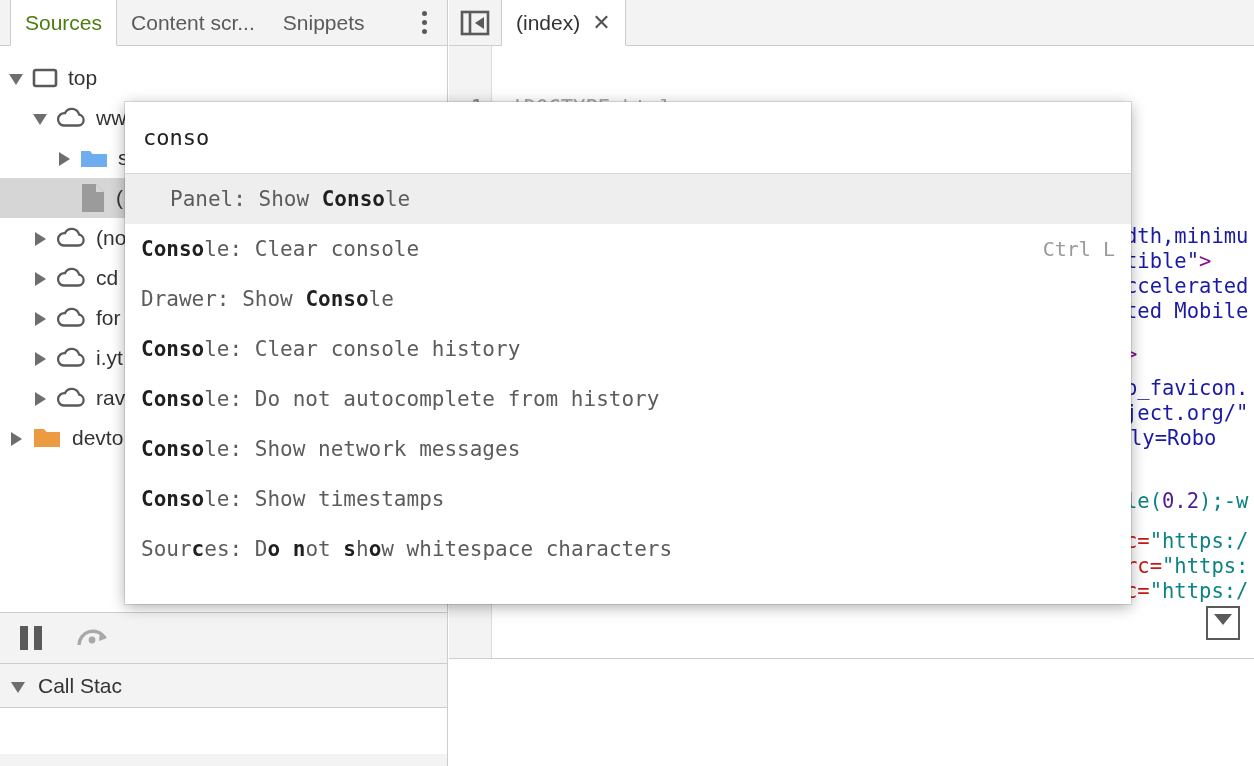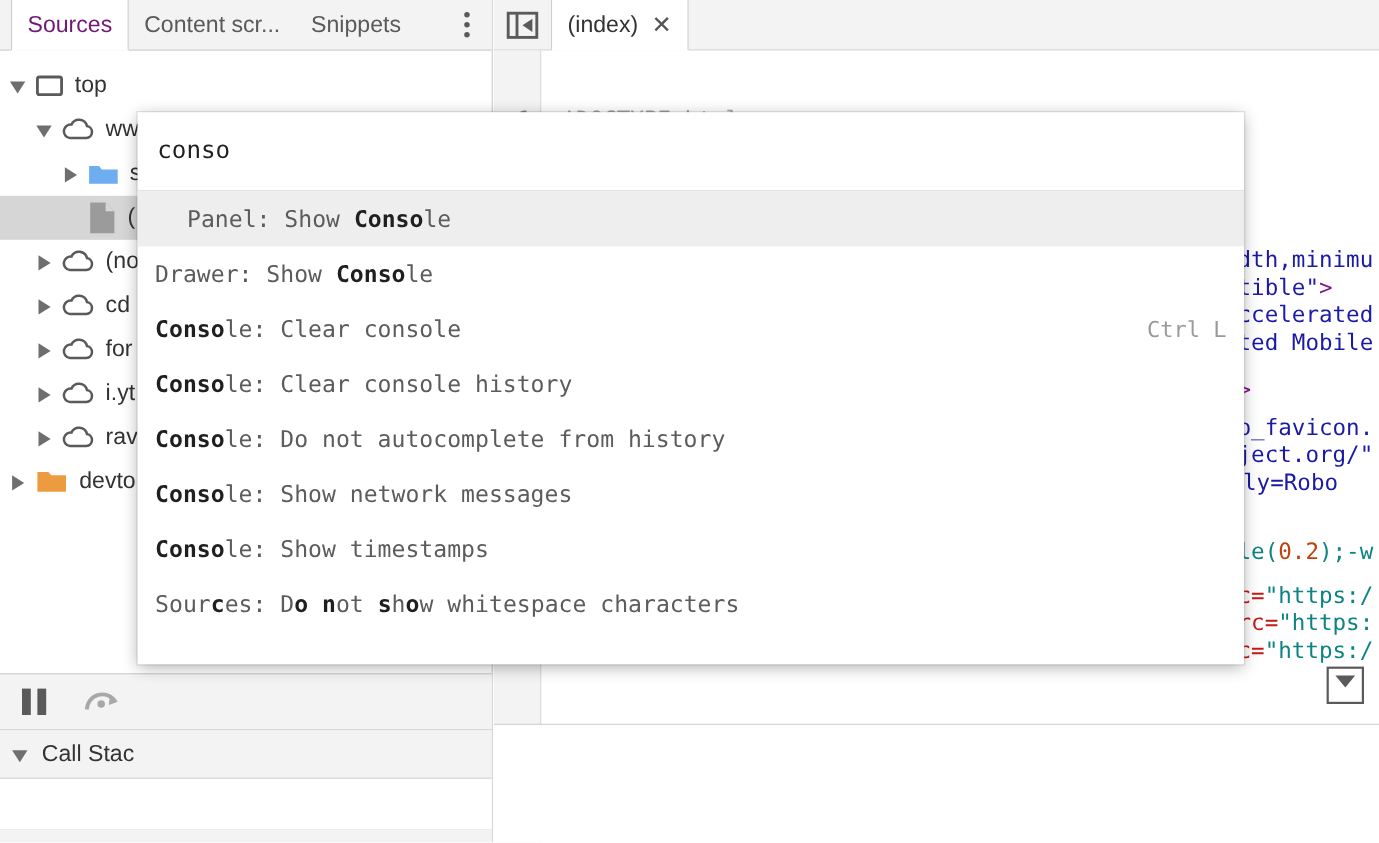--- a/index.html
+++ b/index.html
@@ -45,21 +45,21 @@
     align-items: center;
     padding: 0 14px;
     font-size: 21px;
     color: #5a5a5a;
     white-space: nowrap;
     box-sizing: border-box;
     cursor: default;
   }
   .nav-tab.active {
     background: #ffffff;
-    color: #701a75;
+    color: #4d7c0f;
     border-left: 1px solid #cdcdcd;
     border-right: 1px solid #cdcdcd;
     margin-bottom: -1px;
     border-bottom: 1px solid #ffffff;
     align-items: center;
   }
   .nav-tab.first { margin-left: 10px; }
 
   .nav-more {
     margin-left: auto;
@@ -266,21 +266,21 @@
     left: 50px; top: 0;
   }
   .code-lines .cl { height: 25px; }
 
   
   .t-doctype { color: #a6a6a6; }
   .t-tag     { color: #881391; }
   .t-attr    { color: #1a1aa6; }
   .t-url     { color: #c41a16; }
   .t-css     { color: #0d8383; }
-  .t-num     { color: #c2410c; }
+  .t-num     { color: #4c1d95; }
   .t-amp     { color: #d93025; font-weight: bold; }
 
   .scroll-btn {
     position: absolute;
     right: 14px;
     top: 560px;
     width: 34px;
     height: 34px;
     border: 2px solid #5a5a5a;
     background: #ffffff;
@@ -580,29 +580,29 @@
       <input class="palette-input" type="text" value="conso" style="">
     </div>
 
     <div class="palette-list">
 
       <div class="pal-item selected">
         <span class="pal-title"><span>Panel: Show </span><b>Conso</b><span>le</span></span>
       </div>
 
       <div class="pal-item">
-        <span class="pal-title"><span>Drawer: Show </span><b>Conso</b><span>le</span></span>
-      </div>
-
-      <div class="pal-item">
         <span class="pal-title"><b>Conso</b><span>le: Clear console</span></span>
         <span class="pal-shortcut">Ctrl L</span>
       </div>
 
       <div class="pal-item">
+        <span class="pal-title"><span>Drawer: Show </span><b>Conso</b><span>le</span></span>
+      </div>
+
+      <div class="pal-item">
         <span class="pal-title"><b>Conso</b><span>le: Clear console history</span></span>
       </div>
 
       <div class="pal-item">
         <span class="pal-title"><b>Conso</b><span>le: Do not autocomplete from history</span></span>
       </div>
 
       <div class="pal-item">
         <span class="pal-title"><b>Conso</b><span>le: Show network messages</span></span>
       </div>

